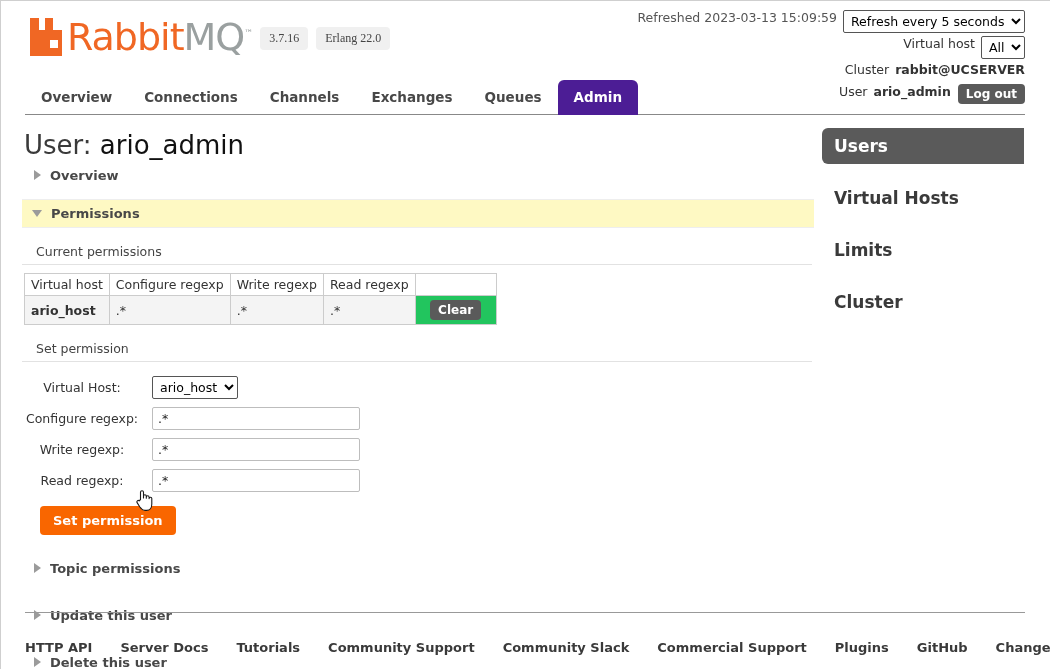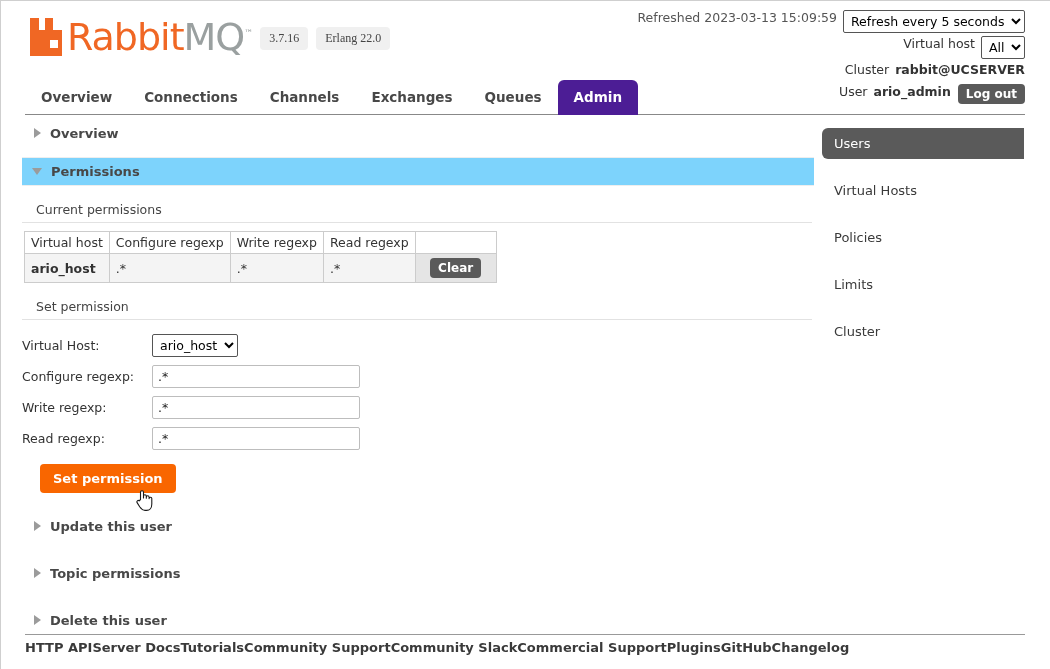--- a/index.html
+++ b/index.html
@@ -191,21 +191,21 @@
 
   .section-head {
     font-size: 13px;
     font-weight: bold;
     color: #484848;
     padding: 6px 0 6px 0;
     cursor: pointer;
     user-select: none;
   }
   .section-head.shaded {
-    background: #7dd3fc;
+    background: #fef9c3;
     border-top: 1px solid #eee;
     border-bottom: 1px solid #eee;
     padding-left: 10px;
     margin-top: 10px;
   }
   .tri {
     display: inline-block;
     width: 0; height: 0;
     margin-right: 9px;
     position: relative;
@@ -251,34 +251,34 @@
     white-space: nowrap;
   }
   table.perm td {
     border: 1px solid #cccccc;
     background: #f4f4f4;
     padding: 4px 6px;
     color: #333;
   }
   table.perm td.vh { font-weight: bold; }
   table.perm th.blank { border-bottom: 1px solid #cccccc; width: 68px; }
-  table.perm td.act { background: #e5e5e5; text-align: center; }
+  table.perm td.act { background: #22c55e; text-align: center; }
 
   
   #perm-form {
     margin-top: 14px;
   }
   .frow {
     display: flex;
     align-items: center;
     margin-bottom: 8px;
   }
   .flabel {
     width: 120px;
-    text-align: left;
+    text-align: center;
     padding-right: 10px;
     font-size: 12.5px;
     color: #333;
   }
   input.ftext {
     width: 196px;
     font-family: "DejaVu Sans", sans-serif;
     font-size: 12.5px;
     padding: 3px 5px;
     border: 1px solid #bdbdbd;
@@ -314,40 +314,41 @@
     width: 20px;
     height: 24px;
     pointer-events: none;
   }
 
   .collapsed-sec { margin-top: 20px; }
 
   
   .side-item {
     display: block;
-    font-size: 13px;
-    font-weight: normal;
+    font-size: 17px;
+    font-weight: bold;
     color: #3a3a3a;
     padding: 8px 12px;
     margin-bottom: 16px;
     text-decoration: none;
     cursor: pointer;
   }
   .side-item.active {
     background: #5a5a5a;
     color: #ffffff;
     border-radius: 6px 0 0 6px;
     width: 202px;
     box-sizing: border-box;
   }
   #footer-inner {
     margin: 0 25px;
     border-top: 1px solid #999;
-    padding-top: 5px;
+    padding-top: 27px;
     display: flex;
+    gap: 28px;
   }
   .foot-link {
     font-size: 13px;
     font-weight: bold;
     color: #3a3a3a;
     text-decoration: none;
     cursor: pointer;
     white-space: nowrap;
   }
   #footer-wrap {
@@ -404,20 +405,21 @@
 </div>
 
 <div id="nav">
   <div id="nav-inner"><a class="tab">Overview</a><a class="tab">Connections</a><a class="tab">Channels</a><a class="tab">Exchanges</a><a class="tab">Queues</a><a class="tab active">Admin</a></div>
 </div>
 
 <div id="content">
 
   <div id="main">
 
+    <h1 id="page-title"><span>User:</span> <span class="uname">ario_admin</span></h1>
 
     <div class="section-head indent-1">
       <span class="tri tri-right"></span><span>Overview</span>
     </div>
 
     <div class="section-head shaded">
       <span class="tri tri-down"></span><span>Permissions</span>
     </div>
 
     <div class="subcaption">Current permissions</div>
@@ -466,34 +468,33 @@
         <div class="flabel">Read regexp:</div>
         <input class="ftext" type="text" value=".*" style="">
       </div>
       <button id="set-permission-button">Set permission</button>
       <svg id="cursor-hand" viewBox="0 0 20 24">
         <path d="M5.5 11.5 L5.5 4.2 a1.5 1.5 0 0 1 3 0 L8.5 10 L8.5 8.2 a1.4 1.4 0 0 1 2.8 0 L11.3 10.2 L11.3 9.2 a1.4 1.4 0 0 1 2.8 0 L14.1 10.6 a1.35 1.35 0 0 1 2.7 0.1 L16.8 16 c0 3.6 -2 6.4 -5.2 6.4 L10 22.4 c-2.6 0 -3.9 -1.5 -5.3 -3.6 L2.1 14.6 a1.4 1.4 0 0 1 2.1 -1.8 Z" fill="#ffffff" stroke="#1a1a1a" stroke-width="1.1" stroke-linejoin="round"></path>
       </svg>
     </div>
 
     <div class="section-head indent-1 collapsed-sec">
+      <span class="tri tri-right"></span><span>Topic permissions</span>
+    </div>
+    <div class="section-head indent-1 collapsed-sec">
       <span class="tri tri-right"></span><span>Update this user</span>
-    </div>
-    <div class="section-head indent-1 collapsed-sec">
-      <span class="tri tri-right"></span><span>Topic permissions</span>
     </div>
     <div class="section-head indent-1 collapsed-sec">
       <span class="tri tri-right"></span><span>Delete this user</span>
     </div>
   </div>
 
   <div id="side">
       <a class="side-item active">Users</a>
       <a class="side-item">Virtual Hosts</a>
-      <a class="side-item">Policies</a>
       <a class="side-item">Limits</a>
       <a class="side-item">Cluster</a>
     </div>
 </div>
 
 <div id="footer-wrap">
   <div id="footer-inner">
       <a class="foot-link">HTTP API</a>
       <a class="foot-link">Server Docs</a>
       <a class="foot-link">Tutorials</a>

